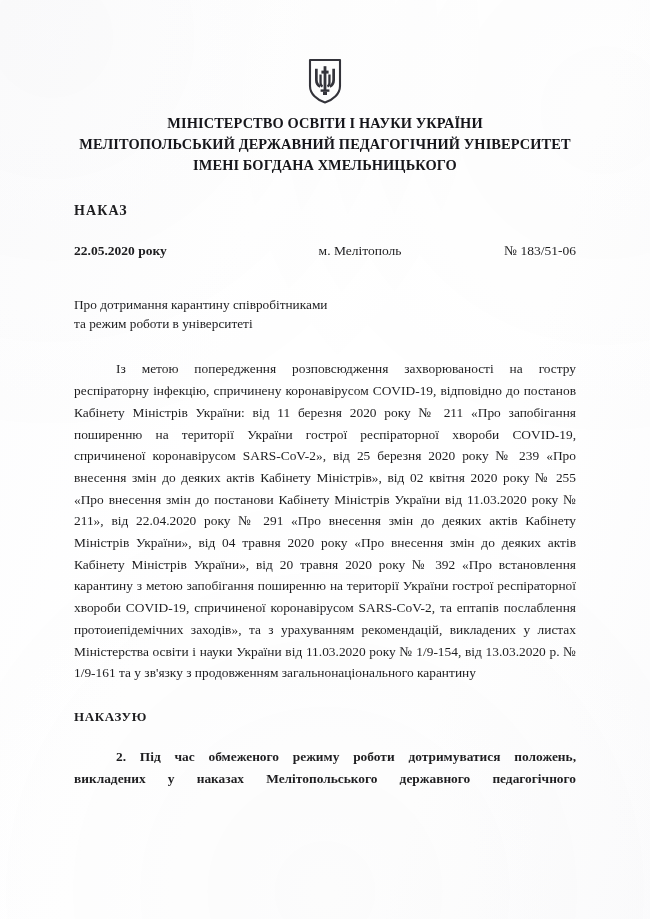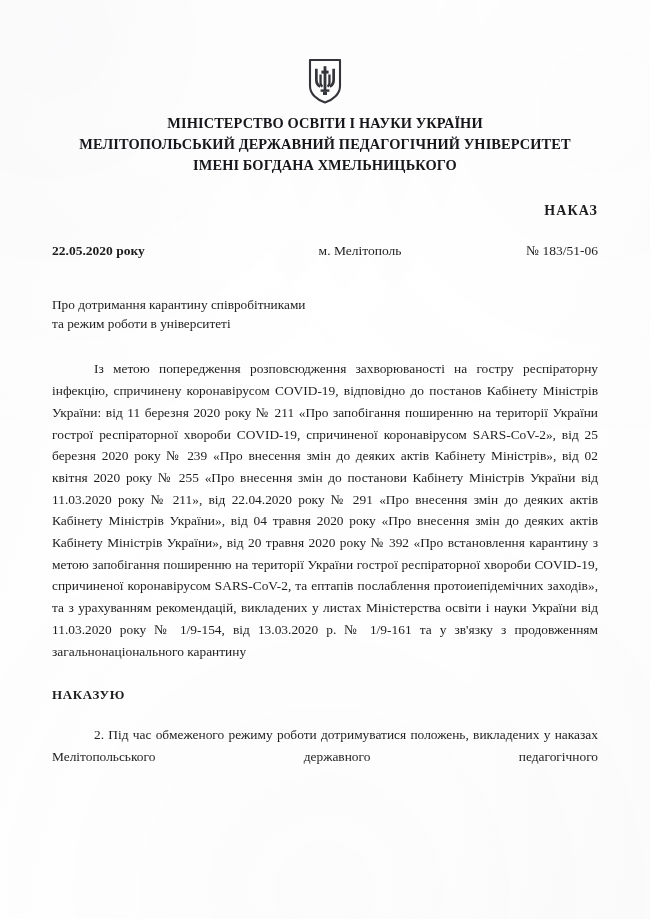--- a/index.html
+++ b/index.html
@@ -30,21 +30,21 @@
     pointer-events: none;
     opacity: .5;
     background:
       radial-gradient(circle at 8% 4%, rgba(120,120,130,.045), transparent 42%),
       radial-gradient(circle at 93% 12%, rgba(120,120,130,.035), transparent 38%),
       radial-gradient(circle at 50% 97%, rgba(120,120,130,.05), transparent 46%);
   }
 
   .doc {
     position: relative;
-    padding: 0 52px;
+    padding: 0 74px;
     box-sizing: border-box;
     width: 650px;
   }
 
   
   .emblem-wrap {
     padding-top: 58px;
     display: flex;
     justify-content: center;
   }
@@ -62,21 +62,21 @@
     font-size: 14.4px;
     line-height: 1.47;
     letter-spacing: .1px;
     color: #15151a;
   }
   .org-header .hline { display: block; white-space: nowrap; }
 
   
   .order-title {
     margin-top: 26px;
-    text-align: right;
+    text-align: left;
     font-weight: bold;
     font-size: 14px;
     letter-spacing: 1.1px;
   }
 
   
   .meta-row {
     margin-top: 24px;
     display: flex;
     align-items: baseline;
@@ -116,21 +116,21 @@
   }
 
   .clause {
     margin-top: 21px;
     font-size: 13.4px;
     line-height: 1.62;
     text-align: justify;
     text-align-last: left;
     text-indent: 42px;
   }
-  .clause.clipped { text-align-last: justify; }
+  .clause.clipped { text-align-last: justify; font-weight: bold; }
 </style>
 </head>
 <body>
 
 <div class="scan-page"></div>
 
 <div class="doc">
 
   <div class="emblem-wrap">
     <svg class="emblem" viewBox="0 0 34 46" aria-hidden="true">

